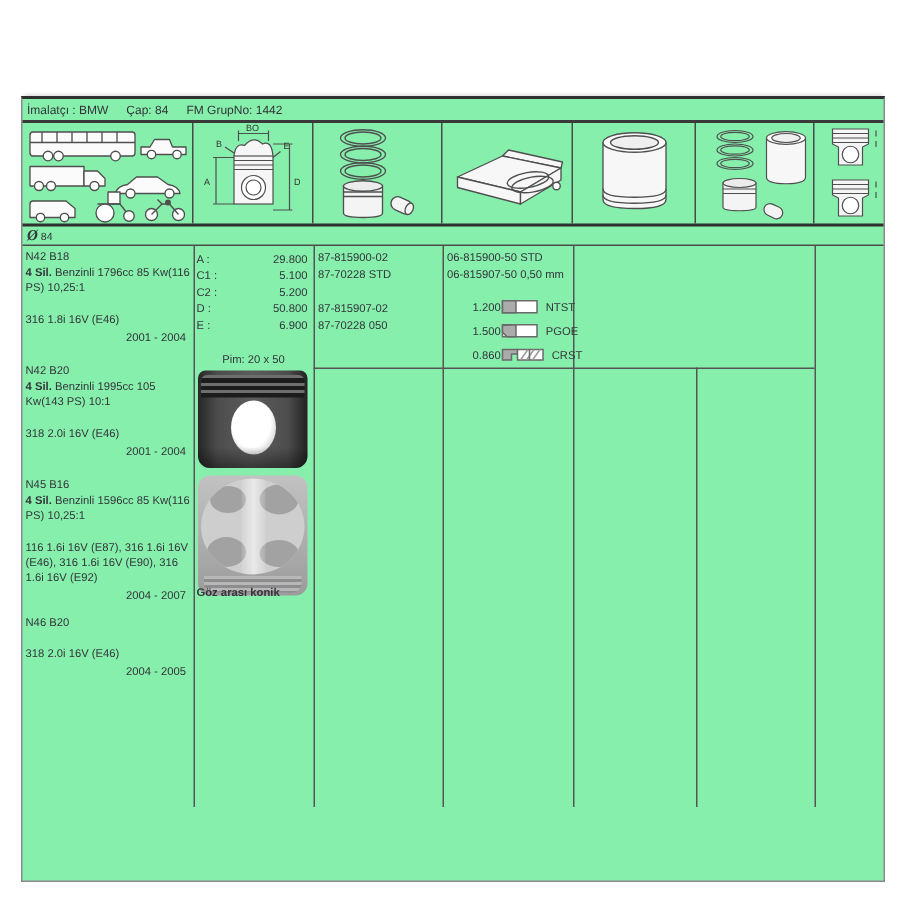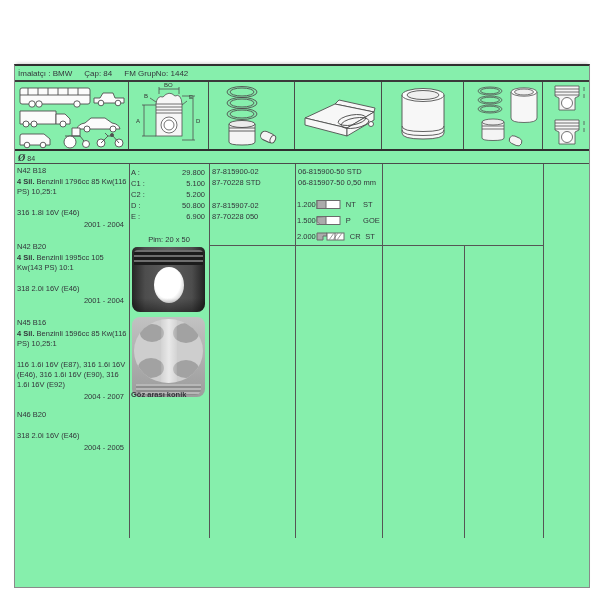--- a/index.html
+++ b/index.html
@@ -61,21 +61,21 @@
     background:#cecece;overflow:hidden;}
   .piston-top .pk{position:absolute;background:#a2a2a2;border-radius:50%;}
   .piston-top .stripe{position:absolute;left:27px;top:0;bottom:0;width:16px;
     background:linear-gradient(90deg,rgba(255,255,255,0.1),rgba(255,255,255,0.55),rgba(255,255,255,0.1));}
   .piston-top .band{position:absolute;left:4px;right:4px;bottom:2px;height:11px;border-radius:0 0 6px 6px;
     background:repeating-linear-gradient(180deg,#b7b7b7 0 2px,#8d8d8d 2px 4px);}
   
   .pline{position:absolute;left:3px;font-size:7.5px;line-height:10px;white-space:nowrap;}
   
   .ring-rows{position:absolute;left:0;top:32px;width:100%;}
-  .ring-row{display:flex;align-items:center;height:16px;padding-left:2px;font-size:7.5px;}
+  .ring-row{display:flex;align-items:center;height:16px;padding-left:2px;font-size:7.5px;margin-left:18px;}
   .ring-row .sz{width:23px;}
   .ring-row .ric{width:30px;display:flex;align-items:center;}
   .ring-row .prof{width:22px;margin-left:4px;}
   .ring-row .mk{width:24px;}
   svg text{font-family:"Liberation Sans",sans-serif;}
 </style>
 </head>
 <body>
 
 <div id="frame">
@@ -372,21 +372,21 @@
             <svg width="26" height="13" viewBox="0 0 26 13">
                 <rect x="1" y="2.5" width="23" height="8" fill="#ffffff" stroke="#6a6a6a"></rect>
                 <polygon points="1,3 10,2.5 10,10.5 4,10.5 1,7.5" fill="#ababab" stroke="#6a6a6a"></polygon>
               </svg>
           </span>
           <span class="prof">P</span>
           <span class="mk">GOE</span>
         </div>
         <div class="ring-row">
           <span class="ric" style="width:0"></span>
-          <span class="sz">2.000</span>
+          <span class="sz">0.860</span>
           <span class="ric">
             <svg width="30" height="13" viewBox="0 0 30 13">
                 <path d="M1,3 h10 v3 h-4 v4 h-6 z" fill="#ababab" stroke="#6a6a6a"></path>
                 <rect x="11" y="3" width="17" height="7" fill="#ffffff" stroke="#6a6a6a"></rect>
                 <line x1="13" y1="10" x2="18" y2="3" stroke="#9a9a9a"></line>
                 <line x1="17" y1="10" x2="22" y2="3" stroke="#9a9a9a"></line>
                 <line x1="21" y1="10" x2="26" y2="3" stroke="#9a9a9a"></line>
                 <line x1="19" y1="3" x2="19" y2="10" stroke="#6a6a6a"></line>
               </svg>
           </span>

